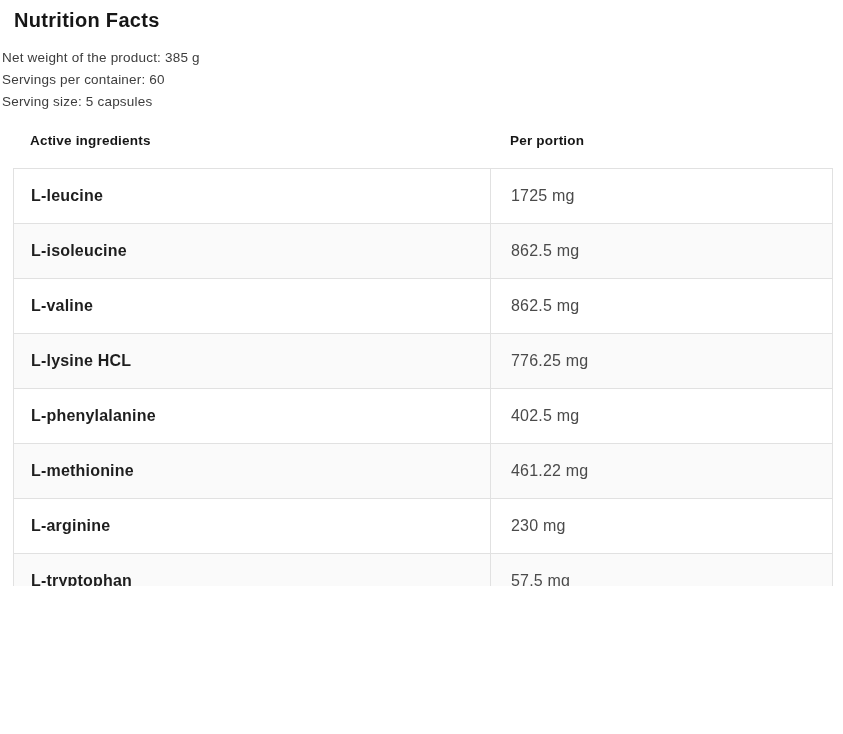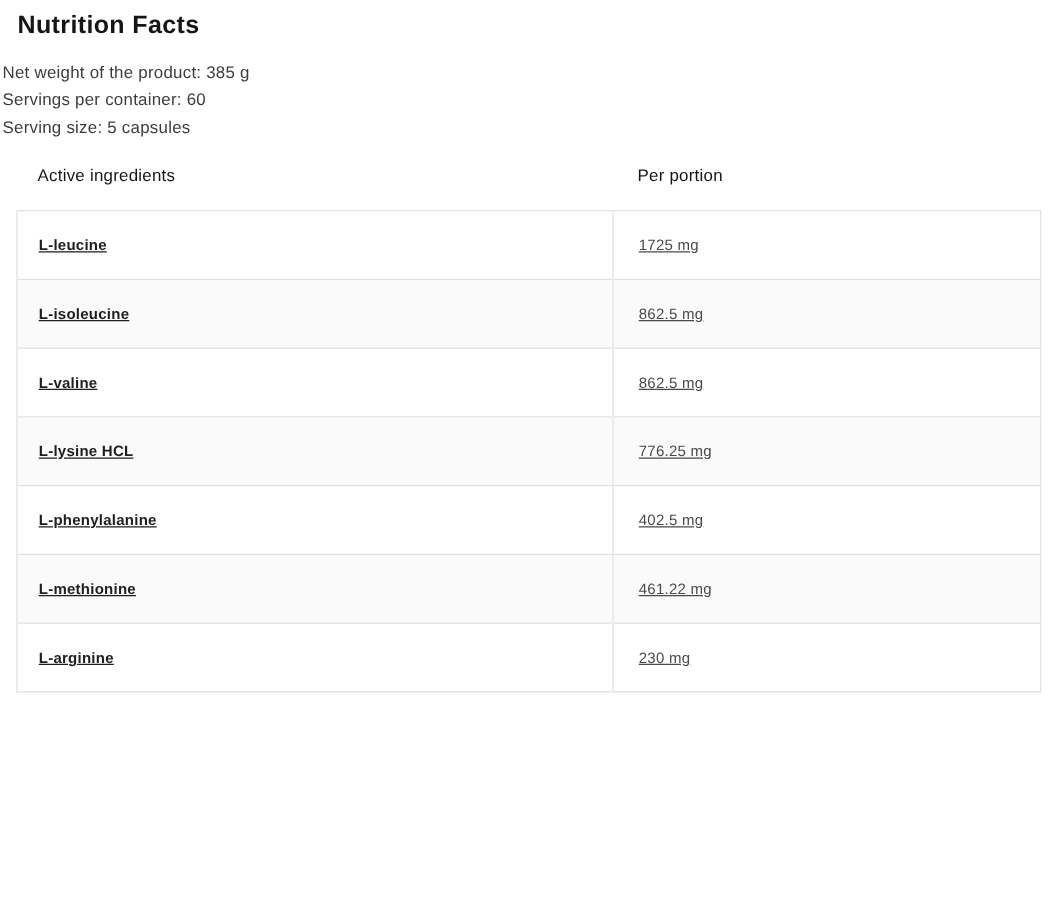--- a/index.html
+++ b/index.html
@@ -43,21 +43,21 @@
     line-height: 14px;
     letter-spacing: 0.2px;
     color: var(--meta-text);
   }
   .thead {
     display: flex;
     margin: 25px 0 0 13px;
     width: 820px;
     font-size: 13.5px;
     line-height: 14px;
-    font-weight: 400;
+    font-weight: 700;
     letter-spacing: 0.2px;
     color: var(--heading-text);
   }
   .th1 {
     width: 477px;
     padding-left: 17px;
   }
   .th2 {
     padding-left: 20px;
   }
@@ -65,23 +65,22 @@
     margin: 20px 0 0 13px;
     width: 820px;
     border-collapse: collapse;
     border: 1px solid var(--table-border);
     table-layout: fixed;
   }
   table.tbl td {
     height: 55px;
     vertical-align: middle;
     border-top: 1px solid var(--table-border);
-    font-size: 12px;
+    font-size: 16px;
     letter-spacing: 0.2px;
-    text-decoration: underline;
   }
   table.tbl td.name {
     width: 477px;
     padding-left: 17px;
     border-right: 1px solid var(--table-border);
     font-weight: 700;
     color: var(--ingredient-text);
   }
   table.tbl td.val {
     padding-left: 20px;
@@ -133,16 +132,20 @@
         <td class="val">402.5 mg</td>
       </tr>
       <tr>
         <td class="name">L-methionine</td>
         <td class="val">461.22 mg</td>
       </tr>
       <tr>
         <td class="name">L-arginine</td>
         <td class="val">230 mg</td>
       </tr>
+      <tr>
+        <td class="name">L-tryptophan</td>
+        <td class="val">57.5 mg</td>
+      </tr>
     </tbody>
   </table>
 
 </div>
 
 </body></html>

